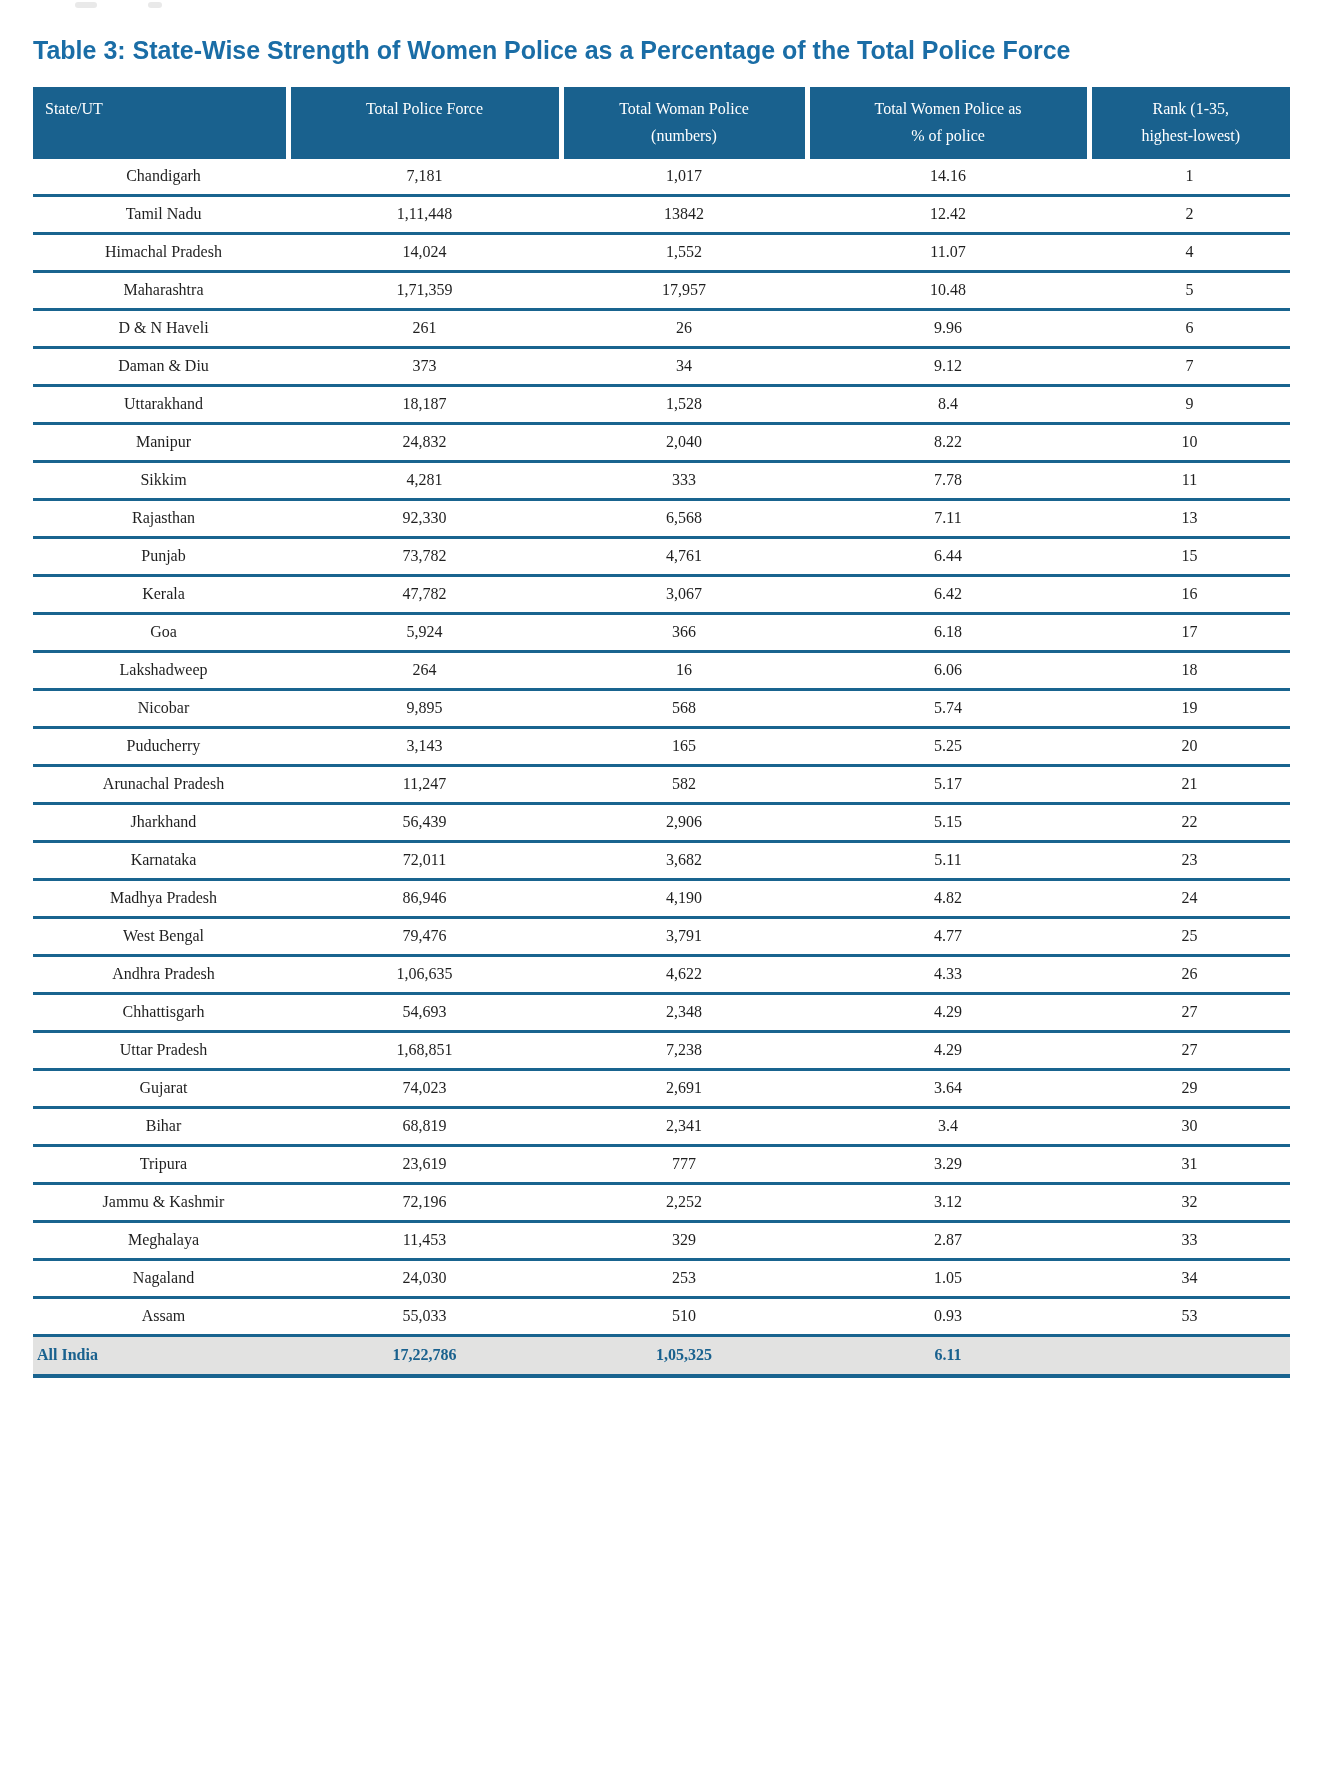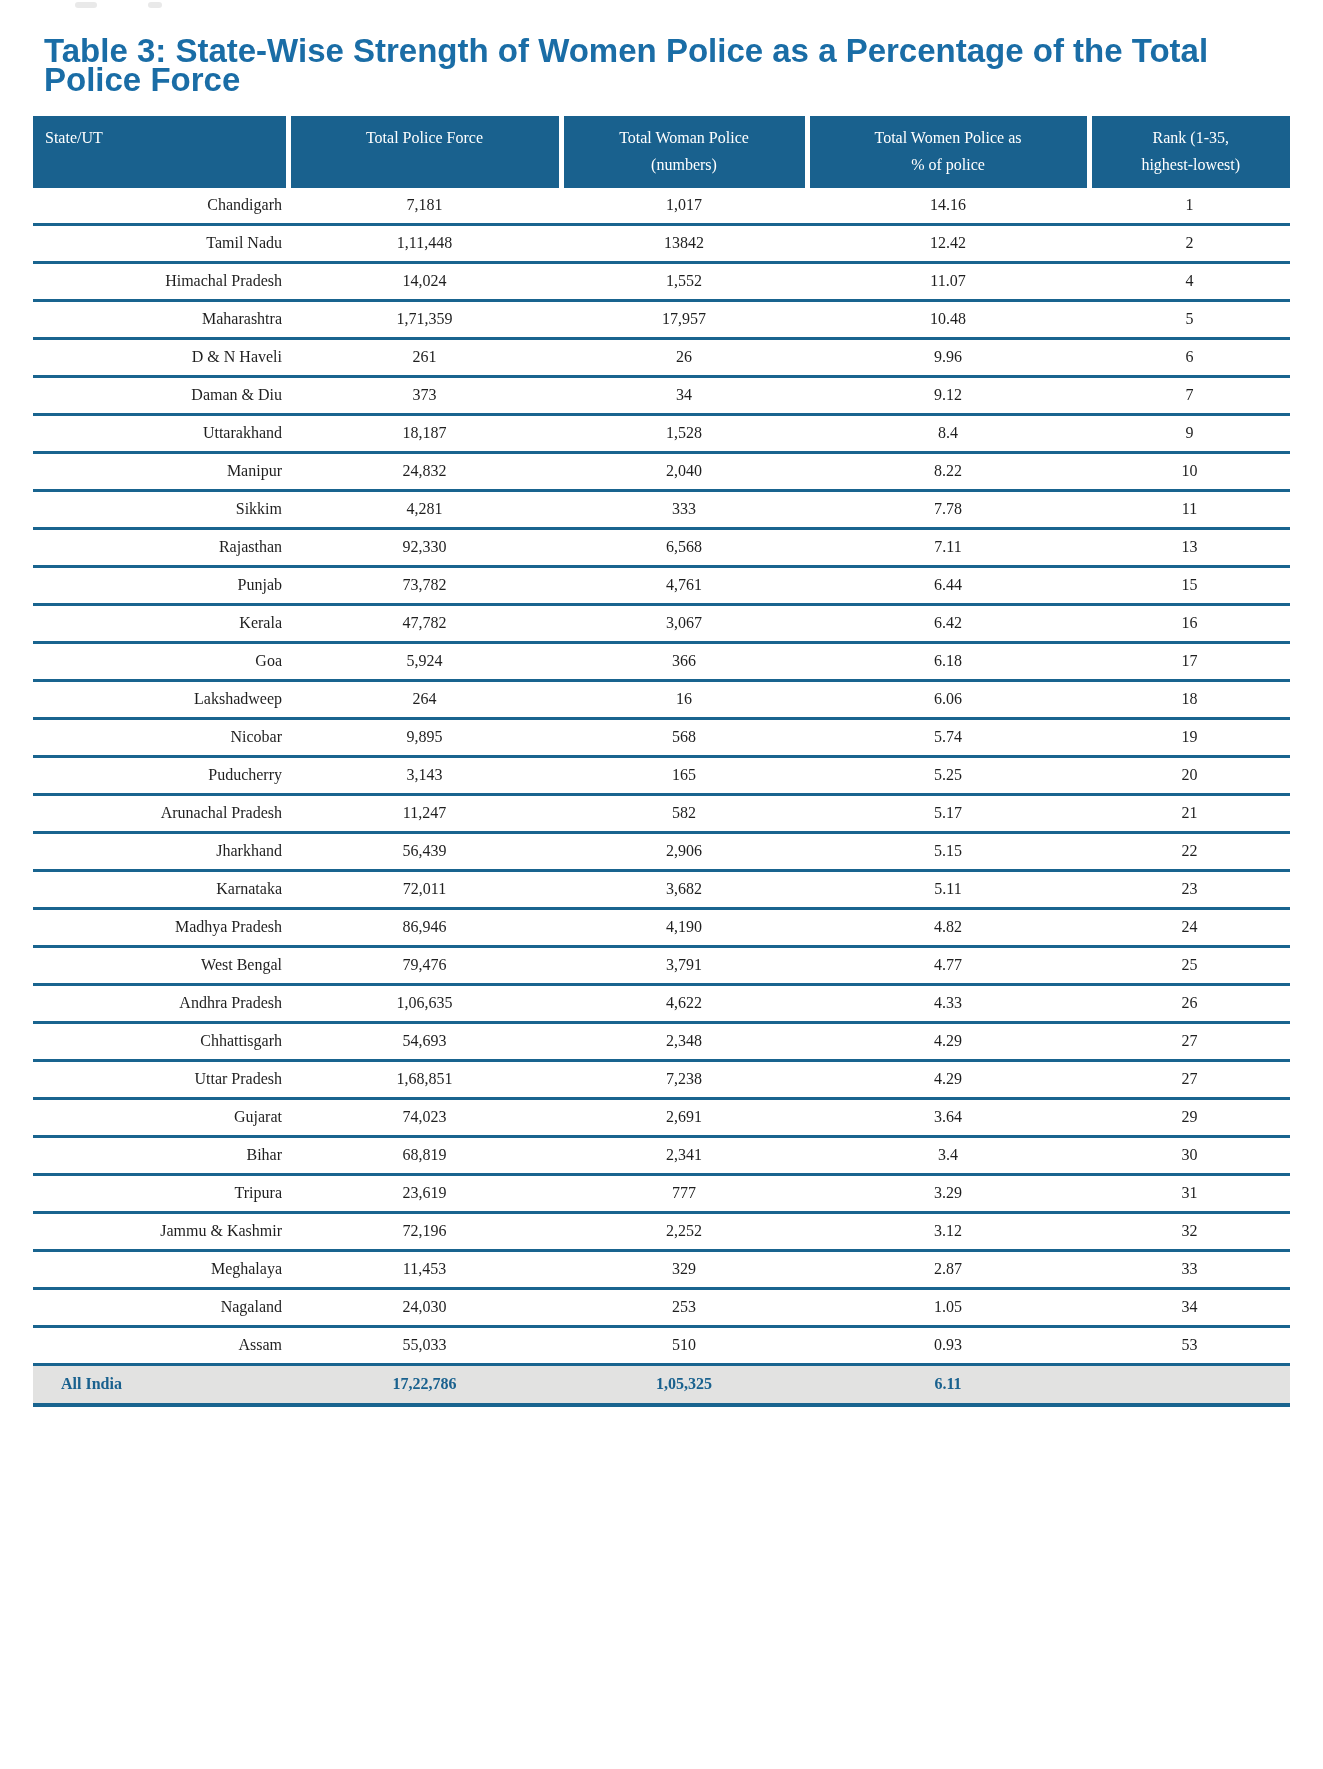--- a/index.html
+++ b/index.html
@@ -8,46 +8,46 @@
   }
   html,body{margin:0;padding:0;}
   body{
     width:1323px;height:1769px;background:#ffffff;position:relative;
     font-family:"Liberation Serif","DejaVu Serif",serif;
   }
   .artifact{position:absolute;top:2px;height:6px;background:#e9e9e9;border-radius:3px;}
   .a1{left:75px;width:22px;}
   .a2{left:148px;width:14px;}
   .title{
-    margin:36px 33px 0 44px;
+    margin:36px 33px 0 33px;
     font-family:"Liberation Sans","DejaVu Sans",sans-serif;
-    font-weight:bold;font-size:33px;line-height:29px;color:var(--title);
+    font-weight:bold;font-size:25px;line-height:29px;color:var(--title);
   }
   table.data-table{
     border-collapse:collapse;table-layout:fixed;
     width:1257px;margin:22px 0 0 33px;font-size:16px;
   }
   thead th{
     background:var(--header-bg);color:var(--header-text);font-weight:normal;
     vertical-align:top;text-align:center;padding:8px 6px 10px;line-height:27px;
     white-space:pre-line;
   }
   thead th:first-child{text-align:left;padding-left:12px;}
   thead th + th{border-left:5px solid #ffffff;}
   tbody td{
     padding:4px 6px 5px;line-height:26px;border-bottom:3px solid var(--line);
     text-align:center;vertical-align:top;color:var(--body-text);
   }
-  tbody td:first-child{text-align:right;padding-left:12px;}
+  tbody td:first-child{text-align:center;padding-left:12px;}
   tfoot td{
     background:var(--footer-bg);color:var(--footer-text);font-weight:bold;
     padding:5px 6px 6px;line-height:26px;text-align:center;vertical-align:top;
     border-bottom:4px solid var(--line);
   }
-  tfoot td:first-child{text-align:left;padding-left:28px;}
+  tfoot td:first-child{text-align:left;padding-left:4px;}
 </style>
 </head>
 <body>
 
 <div class="page">
   <div class="artifact a1"></div>
   <div class="artifact a2"></div>
 
   <div class="title">Table 3: State-Wise Strength of Women Police as a Percentage of the Total Police Force</div>
 

